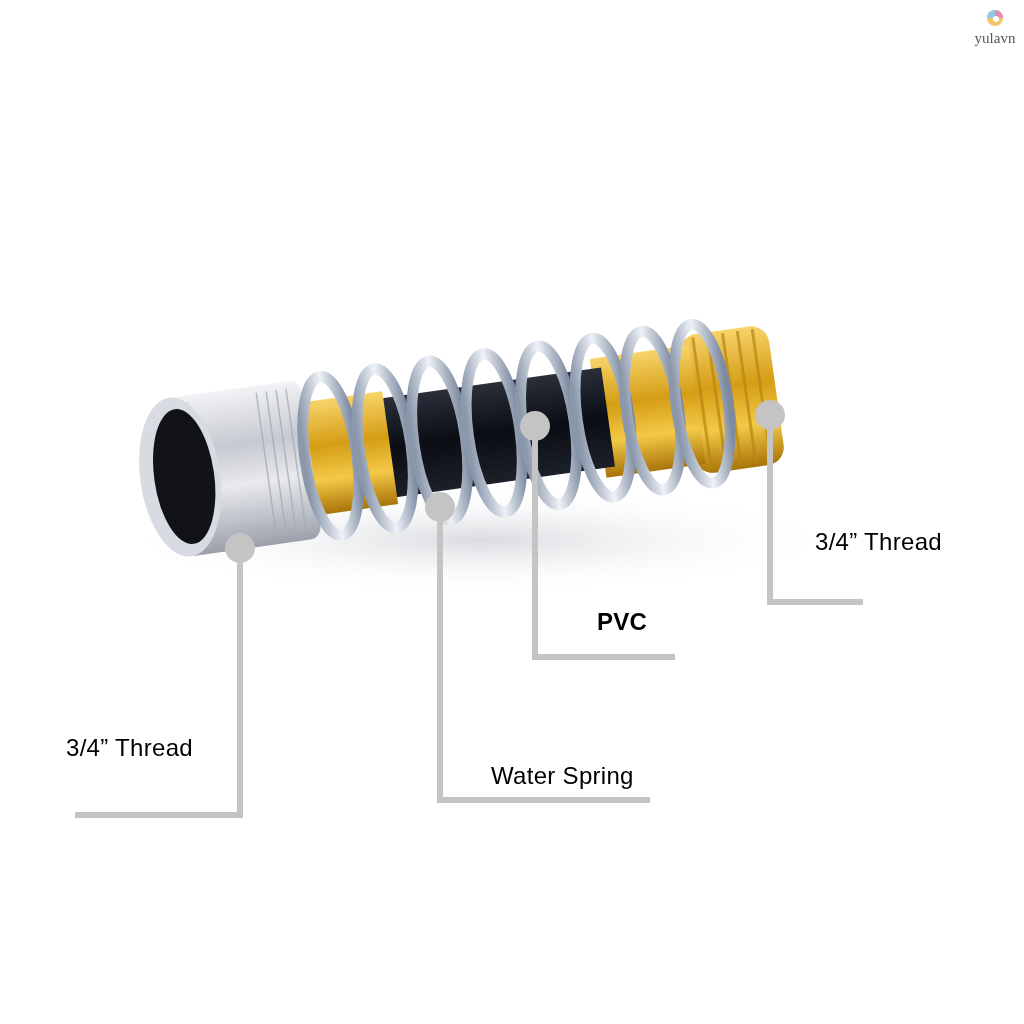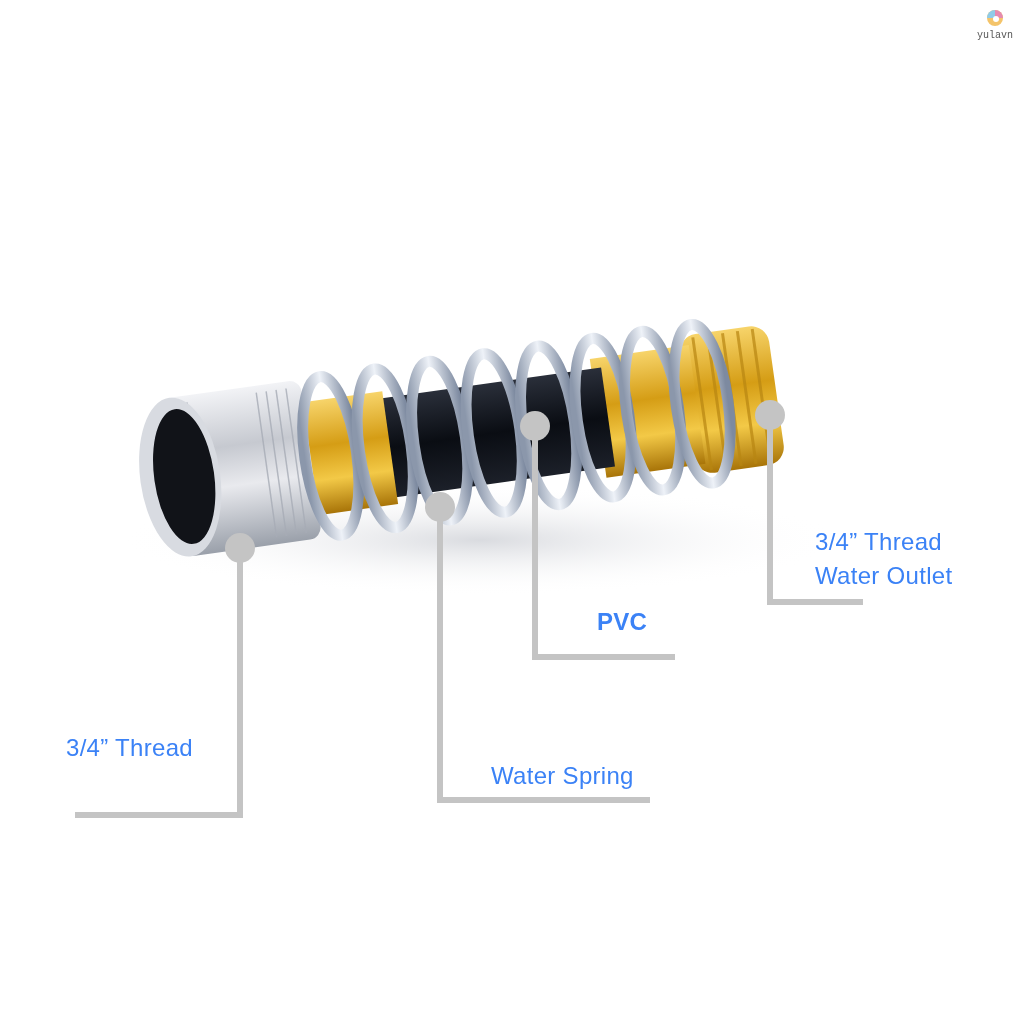--- a/index.html
+++ b/index.html
@@ -1,21 +1,21 @@
 <!DOCTYPE html>
 <html><head>
 <meta charset="utf-8">
 <style>
   html,body{margin:0;padding:0;background:#ffffff;}
   .canvas{position:relative;width:1024px;height:1024px;overflow:hidden;background:#ffffff;font-family:"Liberation Sans",sans-serif;}
   .product{position:absolute;left:0;top:0;width:1024px;height:1024px;}
-  .label{position:absolute;color:#3b82f6;font-size:24px;line-height:34px;letter-spacing:0.3px;white-space:nowrap;}
+  .label{position:absolute;color:#000000;font-size:24px;line-height:34px;letter-spacing:0.3px;white-space:nowrap;}
   .label span{display:block;}
   .watermark{position:absolute;left:972px;top:8px;width:46px;height:40px;text-align:center;}
-  .wm-text{font-size:10px;color:#555;font-family:Liberation Mono, monospace;display:block;margin-top:-2px;}
+  .wm-text{font-size:15px;color:#555;font-family:Liberation Serif, serif;display:block;margin-top:-2px;}
 </style>
 </head>
 <body>
 
 <div class="canvas">
 
   <svg class="product" viewBox="0 0 1024 1024" xmlns="http://www.w3.org/2000/svg">
     <defs>
       <linearGradient id="chromeG" x1="0" y1="0" x2="0" y2="1">
         <stop offset="0" stop-color="#f2f3f6"></stop>
@@ -113,21 +113,20 @@
   <div class="label" style="left:491px;top:759px;">
     <span>Water Spring</span>
   </div>
 
   <div class="label" style="left:597px;top:605px;font-weight:bold;">
     <span>PVC</span>
   </div>
 
   <div class="label" style="left:815px;top:525px;">
     <span>3/4” Thread</span>
-    <span>Water Outlet</span>
   </div>
 
   <div class="watermark">
     <svg width="20" height="20" viewBox="0 0 20 20">
       <circle cx="10" cy="10" r="8" fill="#f4c46a"></circle>
       <path d="M10 2 A8 8 0 0 1 18 10 L10 10 Z" fill="#e58bb0"></path>
       <path d="M2 10 A8 8 0 0 1 10 2 L10 10 Z" fill="#8fcbe8"></path>
       <circle cx="11" cy="11" r="3" fill="#ffffff"></circle>
     </svg>
     <span class="wm-text">yulavn</span>

